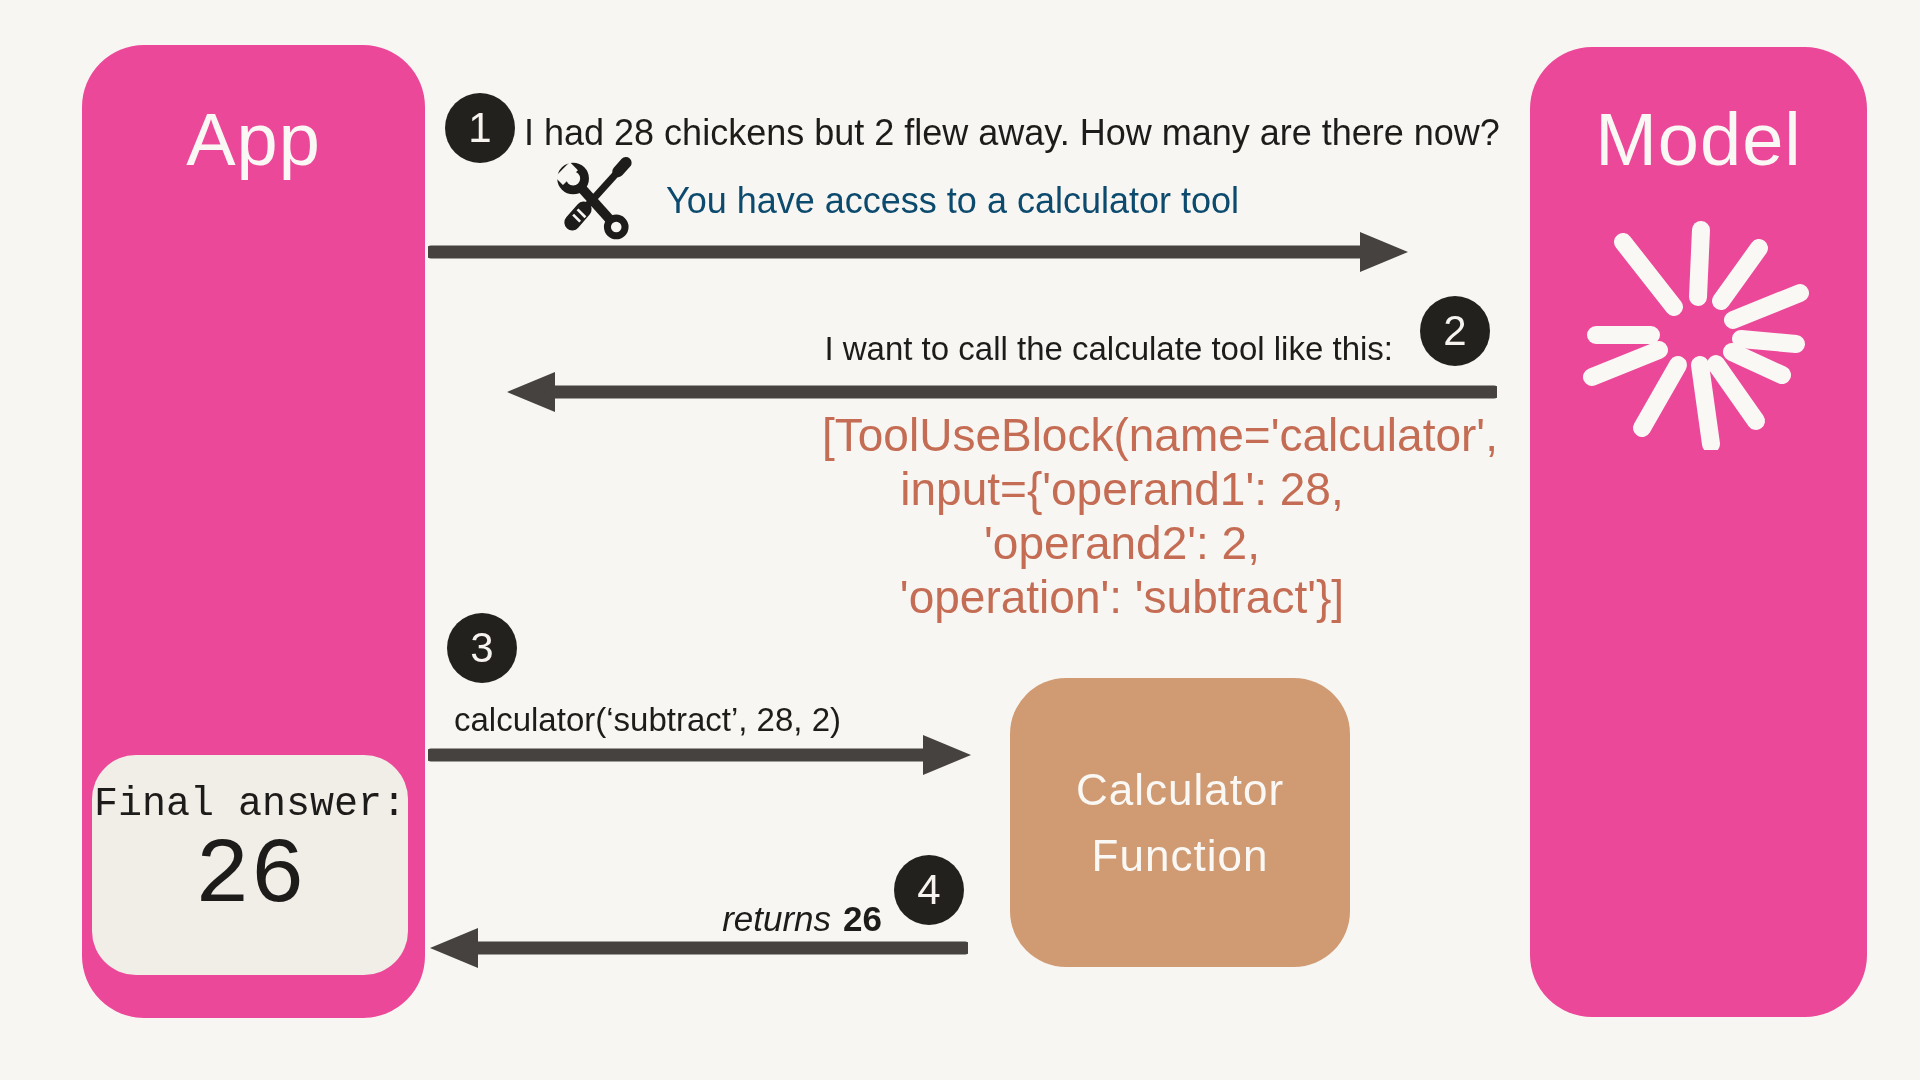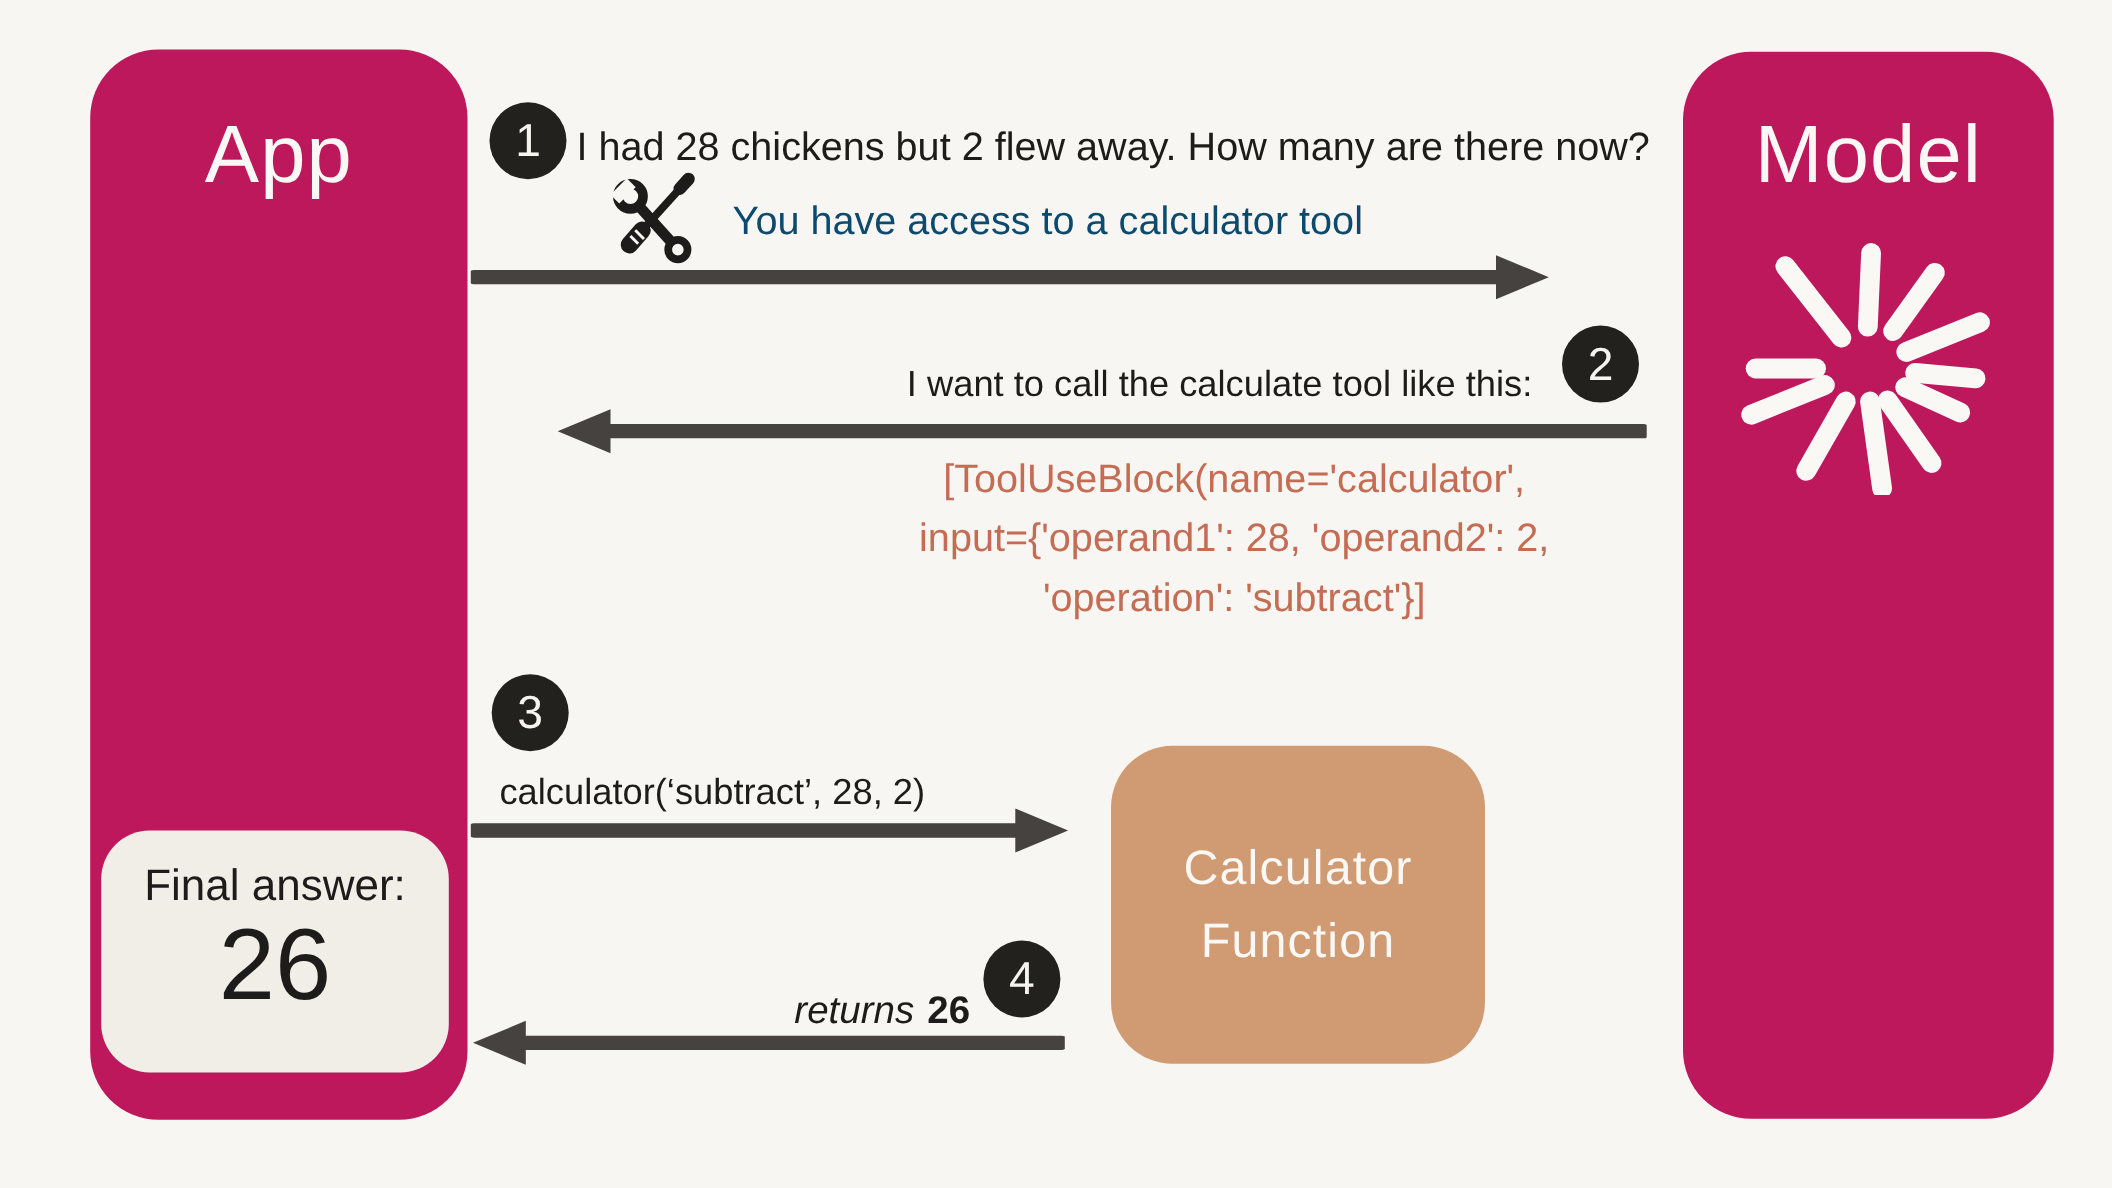--- a/index.html
+++ b/index.html
@@ -8,21 +8,21 @@
     background: #f8f6f2;
     font-family: "Liberation Sans", sans-serif;
     color: #1e1c1a;
     overflow: hidden;
     position: relative;
   }
   .abs { position: absolute; }
 
   
   .actor {
-    background: #be185d;
+    background: #ec4899;
     border-radius: 62px;
   }
   .actor-label {
     position: absolute;
     width: 100%;
     text-align: center;
     color: #faf8f4;
     font-size: 74px;
     line-height: 1;
     letter-spacing: 1px;
@@ -37,21 +37,21 @@
     display: flex; flex-direction: column; justify-content: center; align-items: center; text-align: right;
   }
   #calc-box .calc-line {
     color: #faf8f4; font-size: 44px; line-height: 66px; letter-spacing: 1px;
   }
 
   
   #final-box {
     left: 92px; top: 755px; width: 316px; height: 220px;
     background: #f0eee7; border-radius: 44px;
-    display: flex; flex-direction: column; align-items: center;
+    display: flex; flex-direction: column; align-items: center; font-family: Liberation Mono, monospace;
   }
   #final-box .final-label { margin-top: 28px; font-size: 40px; line-height: 44px; }
   #final-box .final-value { font-size: 92px; line-height: 96px; margin-top: 2px; }
 
   
   .badge {
     width: 70px; height: 70px;
     background: #23211e; border-radius: 50%;
     display: flex; align-items: center; justify-content: center;
     color: #f7f4f0; font-size: 42px;
@@ -59,21 +59,21 @@
   #badge-1 { left: 445px;  top: 93px;  }
   #badge-2 { left: 1420px; top: 296px; }
   #badge-3 { left: 447px;  top: 613px; }
   #badge-4 { left: 894px;  top: 855px; }
 
   
   #step1-message { left: 524px; top: 112px; font-size: 36px; }
   #step1-note    { left: 666px; top: 180px; font-size: 36px; color: #0c4a6e; }
   #step2-message { left: 743px; top: 330px; width: 650px; text-align: right; font-size: 33px; }
   #step2-code    { left: 822px; top: 408px; width: 600px; text-align: center;
-                   font-size: 36px; line-height: 54px; color: #c46d54; }
+                   font-size: 46px; line-height: 54px; color: #c46d54; }
   #step3-message { left: 454px; top: 701px; font-size: 33px; }
   #step4-message { left: 600px; top: 875px; width: 282px; text-align: right; font-size: 35px; margin-top: 24px; }
   #step4-message .ret-word { font-style: italic; margin-right: 12px; }
   #step4-message .ret-val  { font-weight: bold; }
 
   svg { display: block; }
 </style>
 </head>
 <body>
 

